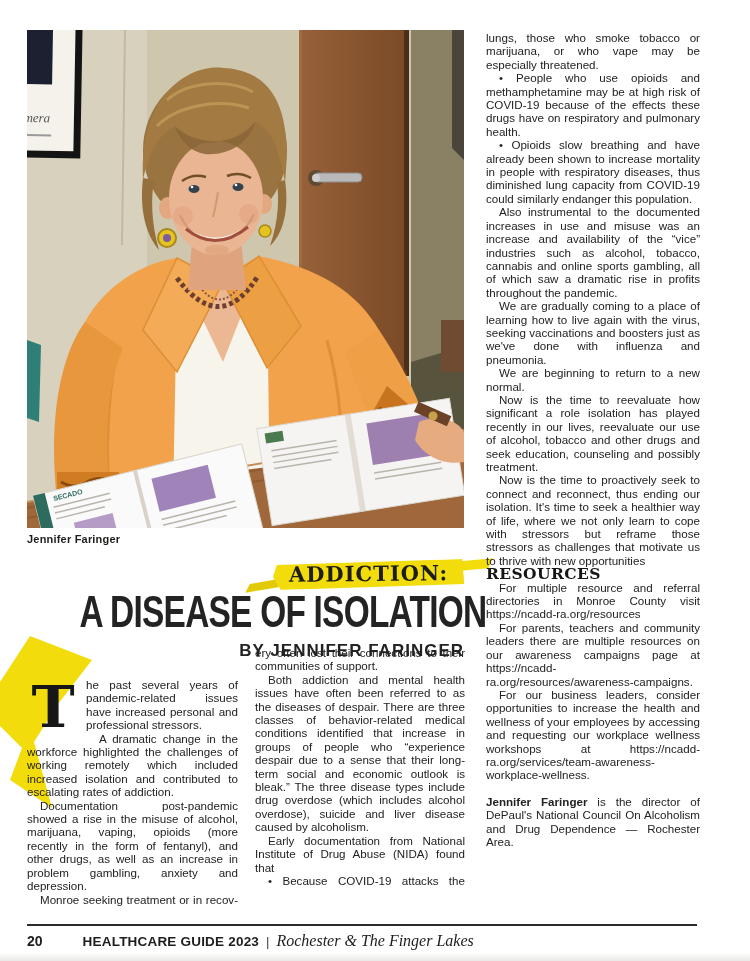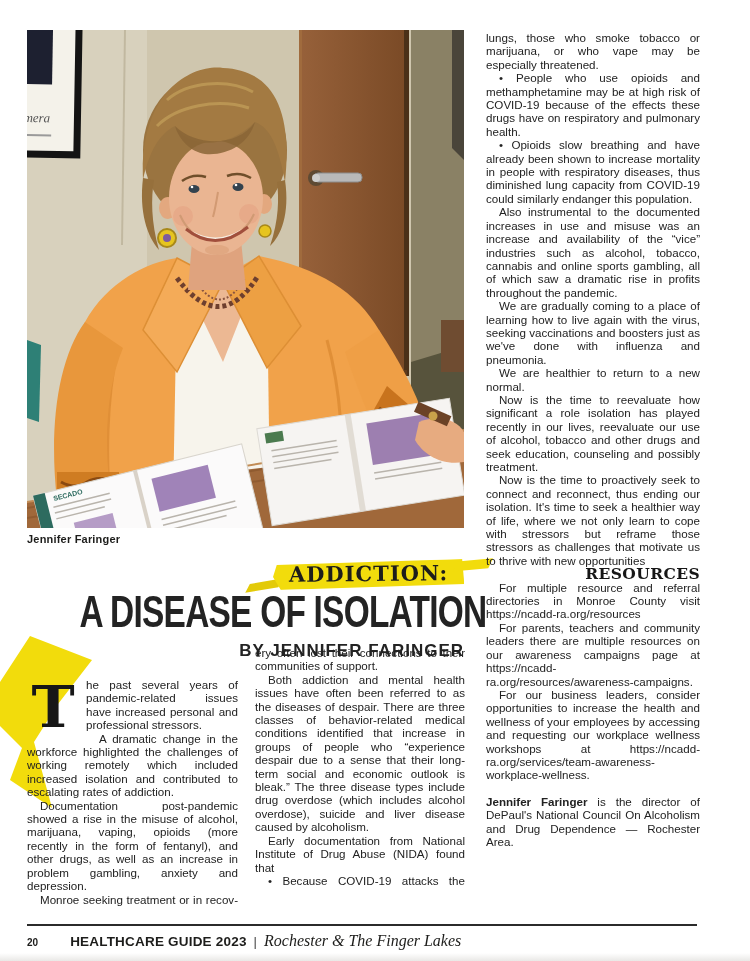--- a/index.html
+++ b/index.html
@@ -27,29 +27,29 @@
            font-weight:bold;font-size:58px;line-height:52px;text-align:center;color:#171717;}
   
   .col{position:absolute;z-index:1;font-size:11.6px;line-height:13.4px;text-align:justify;
        overflow-wrap:anywhere;color:#222;}
   .col p{margin:0;text-indent:13px;}
   .col p.cont{text-indent:0;}
   .col p.jlast{text-align-last:justify;}
   .col-left{left:27px;top:678px;width:211px;}
   .col-mid{left:255px;top:646px;width:210px;}
   .col-right{left:486px;top:31px;width:214px;}
-  .res-head{margin:15px 0 11px;text-align:right;font-family:"DejaVu Serif",serif;
+  .res-head{margin:15px 0 11px;text-align:left;font-family:"DejaVu Serif",serif;
             font-weight:bold;font-size:15.5px;letter-spacing:.4px;text-indent:0 !important;color:#161616;}
   .bio{margin-top:13px !important;text-indent:0 !important;}
   .bio .lead{font-weight:bold;}
   
   .footer-rule{position:absolute;left:27px;top:924px;width:670px;height:2px;background:#2b2b2b;}
   .footer{position:absolute;left:27px;top:932px;width:670px;display:flex;align-items:baseline;}
-  .footer .num{font-size:10px;font-weight:bold;}
-  .footer .pub{margin-left:32px;font-size:13.5px;font-weight:bold;letter-spacing:.2px;}
+  .footer .num{font-size:14px;font-weight:bold;}
+  .footer .pub{margin-left:40px;font-size:13.5px;font-weight:bold;letter-spacing:.2px;}
   .footer .sep{margin:0 7px;font-size:13px;color:#444;}
   .footer .ed{font-family:"Liberation Serif",serif;font-style:italic;font-size:16px;}
   .page::after{content:"";position:absolute;left:0;bottom:0;width:100%;height:8px;
                background:linear-gradient(#ffffff,#e9e8e6);}
 </style>
 </head>
 <body>
 
 <div class="page">
 
@@ -222,21 +222,21 @@
     <p>Early documentation from National Institute of Drug Abuse (NIDA) found that</p>
     <p class="jlast">• Because COVID-19 attacks the</p>
   </div>
 
   <div class="col col-right">
     <p class="cont">lungs, those who smoke tobacco or marijuana, or who vape may be especially threatened.</p>
     <p>• People who use opioids and methamphetamine may be at high risk of COVID-19 because of the effects these drugs have on respiratory and pulmonary health.</p>
     <p>• Opioids slow breathing and have already been shown to increase mortality in people with respiratory diseases, thus diminished lung capacity from COVID-19 could similarly endanger this population.</p>
     <p>Also instrumental to the documented increases in use and misuse was an increase and availability of the “vice” industries such as alcohol, tobacco, cannabis and online sports gambling, all of which saw a dramatic rise in profits throughout the pandemic.</p>
     <p>We are gradually coming to a place of learning how to live again with the virus, seeking vaccinations and boosters just as we've done with influenza and pneumonia.</p>
-    <p>We are healthier to return to a new normal.</p>
+    <p>We are beginning to return to a new normal.</p>
     <p>Now is the time to reevaluate how significant a role isolation has played recently in our lives, reevaluate our use of alcohol, tobacco and other drugs and seek education, counseling and possibly treatment.</p>
     <p>Now is the time to proactively seek to connect and reconnect, thus ending our isolation. It's time to seek a healthier way of life, where we not only learn to cope with stressors but reframe those stressors as challenges that motivate us to thrive with new opportunities</p>
     <p class="res-head">RESOURCES</p>
     <p>For multiple resource and referral directories in Monroe County visit https://ncadd-ra.org/resources</p>
     <p>For parents, teachers and community leaders there are multiple resources on our awareness campaigns page at https://ncadd-ra.org/resources/awareness-campaigns.</p>
     <p>For our business leaders, consider opportunities to increase the health and wellness of your employees by accessing and requesting our workplace wellness workshops at https://ncadd-ra.org/services/team-awareness-workplace-wellness.</p>
     <p class="bio"><span class="lead">Jennifer Faringer</span><span> is the director of DePaul's National Council On Alcoholism and Drug Dependence — Rochester Area.</span></p>
   </div>
 
   <div class="footer-rule"></div>

